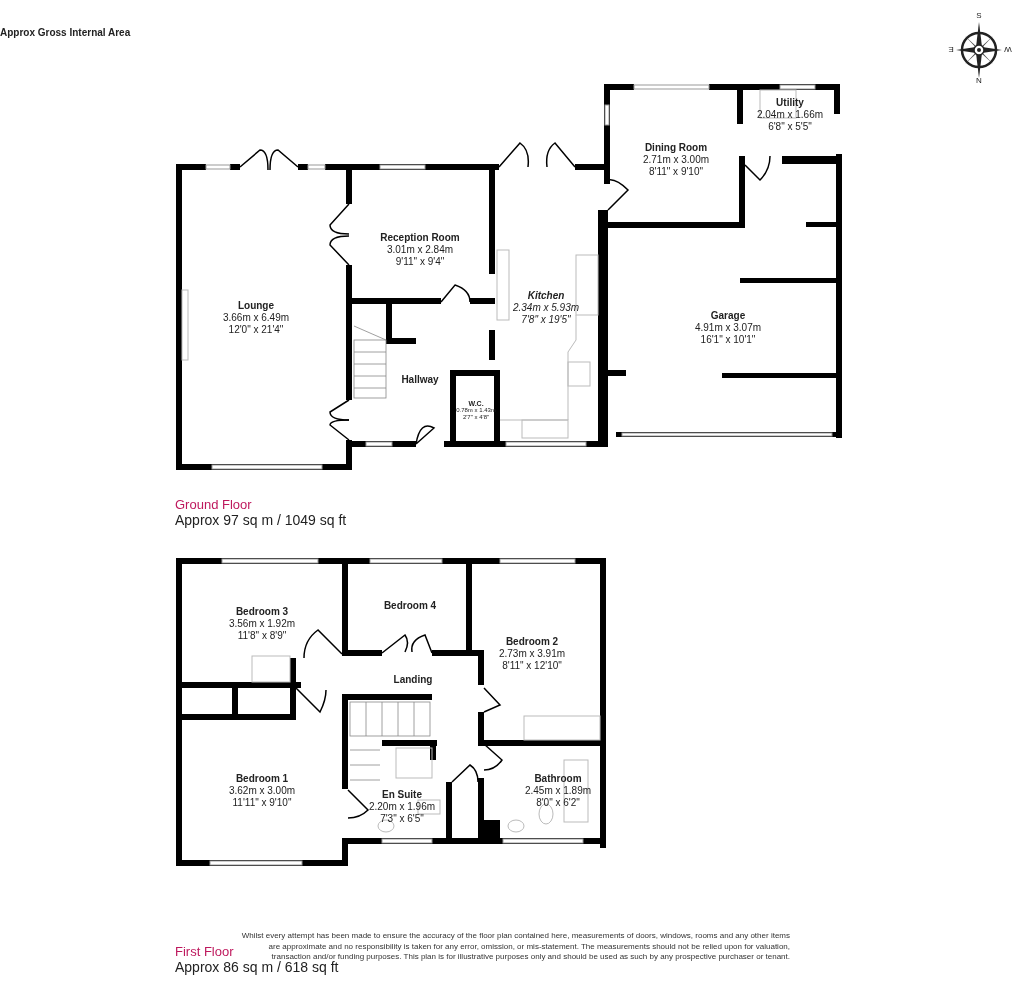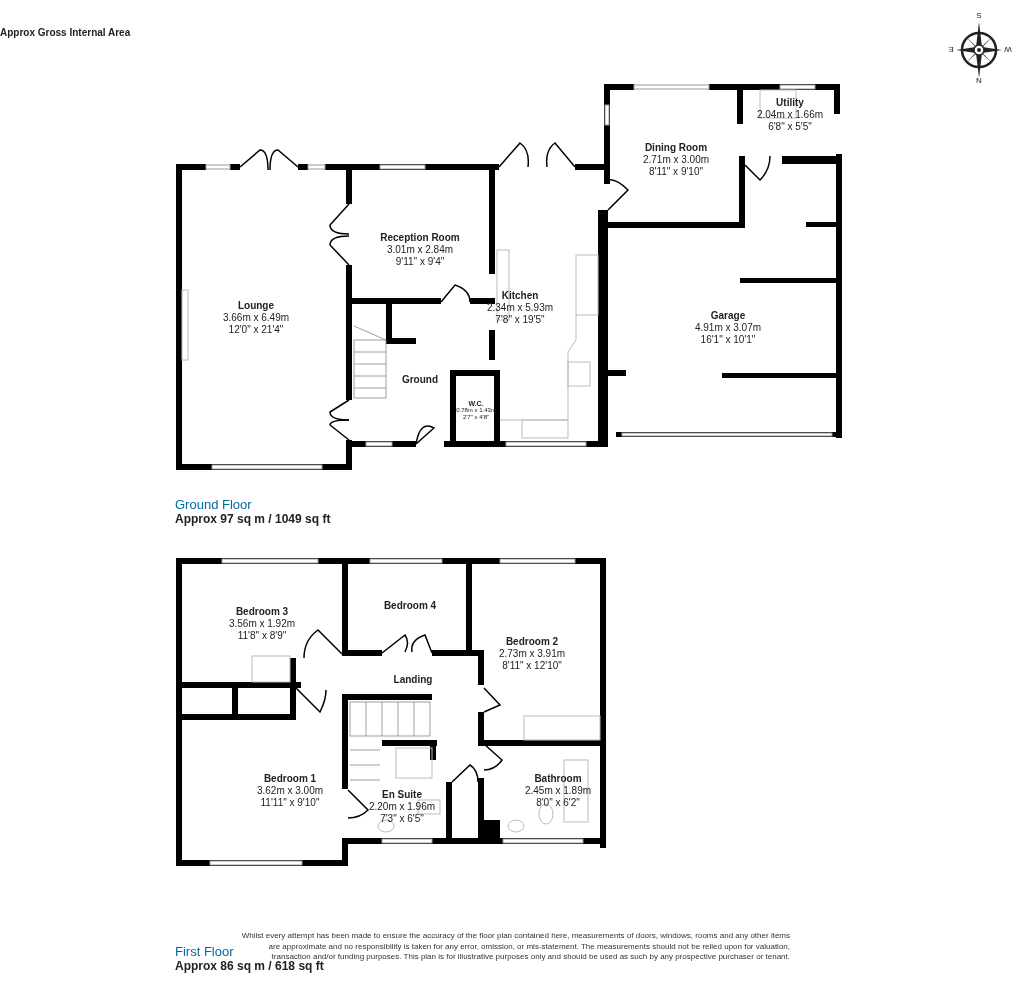--- a/index.html
+++ b/index.html
@@ -1,21 +1,21 @@
 <!DOCTYPE html>
 <html><head>
 <meta charset="utf-8">
 <style>
   html,body{margin:0;padding:0;background:#fff;}
   body{width:1024px;height:986px;position:relative;overflow:hidden;font-family:"Liberation Sans",sans-serif;color:#222;}
   .abs{position:absolute;}
   .gia{left:0;width:1024px;top:27px;text-align:left;font-weight:bold;font-size:10px;line-height:11px;}
   .compass{left:948px;top:6px;width:70px;height:80px;}
-  .floor-title{font-size:13px;color:#0369a1;}
-  .floor-area{font-size:12px;font-weight:bold;}
+  .floor-title{font-size:13px;color:#be185d;}
+  .floor-area{font-size:14px;font-weight:normal;}
   .disclaimer{left:240px;width:550px;top:931px;text-align:right;font-size:8px;line-height:10.5px;color:#333;}
   svg.plan{position:absolute;left:0;top:0;}
   .room-label{position:absolute;text-align:center;font-size:10px;line-height:12px;white-space:nowrap;transform:translateX(-50%);}
   .room-label .rn{font-weight:bold;display:block;}
   .room-label .rd{display:block;}
   .small{font-size:6px;line-height:7px;}
   .small .rn{font-size:7px;}
 </style>
 </head>
 <body>
@@ -208,28 +208,28 @@
   <span class="rn">Lounge</span>
   <span class="rd">3.66m x 6.49m</span>
   <span class="rd">12'0" x 21'4"</span>
 </div>
 <div class="room-label" style="left:420px;top:232px;">
   <span class="rn">Reception Room</span>
   <span class="rd">3.01m x 2.84m</span>
   <span class="rd">9'11" x 9'4"</span>
 </div>
 <div class="room-label" style="left:420px;top:374px;">
-  <span class="rn">Ground</span>
+  <span class="rn">Hallway</span>
 </div>
 <div class="room-label small" style="left:476px;top:400px;">
   <span class="rn">W.C.</span>
   <span class="rd">0.78m x 1.43m</span>
   <span class="rd">2'7" x 4'8"</span>
 </div>
-<div class="room-label" style="left:520px;top:290px;">
+<div class="room-label" style="left:546px;top:290px;font-style:italic;">
   <span class="rn">Kitchen</span>
   <span class="rd">2.34m x 5.93m</span>
   <span class="rd">7'8" x 19'5"</span>
 </div>
 <div class="room-label" style="left:676px;top:142px;">
   <span class="rn">Dining Room</span>
   <span class="rd">2.71m x 3.00m</span>
   <span class="rd">8'11" x 9'10"</span>
 </div>
 <div class="room-label" style="left:790px;top:97px;">
@@ -257,21 +257,21 @@
   <span class="rn">Bedroom 4</span>
 </div>
 <div class="room-label" style="left:532px;top:636px;">
   <span class="rn">Bedroom 2</span>
   <span class="rd">2.73m x 3.91m</span>
   <span class="rd">8'11" x 12'10"</span>
 </div>
 <div class="room-label" style="left:413px;top:674px;">
   <span class="rn">Landing</span>
 </div>
-<div class="room-label" style="left:262px;top:773px;margin-left:28px;">
+<div class="room-label" style="left:262px;top:773px;">
   <span class="rn">Bedroom 1</span>
   <span class="rd">3.62m x 3.00m</span>
   <span class="rd">11'11" x 9'10"</span>
 </div>
 <div class="room-label" style="left:402px;top:789px;">
   <span class="rn">En Suite</span>
   <span class="rd">2.20m x 1.96m</span>
   <span class="rd">7'3" x 6'5"</span>
 </div>
 <div class="room-label" style="left:541px;top:773px;margin-left:17px;">

